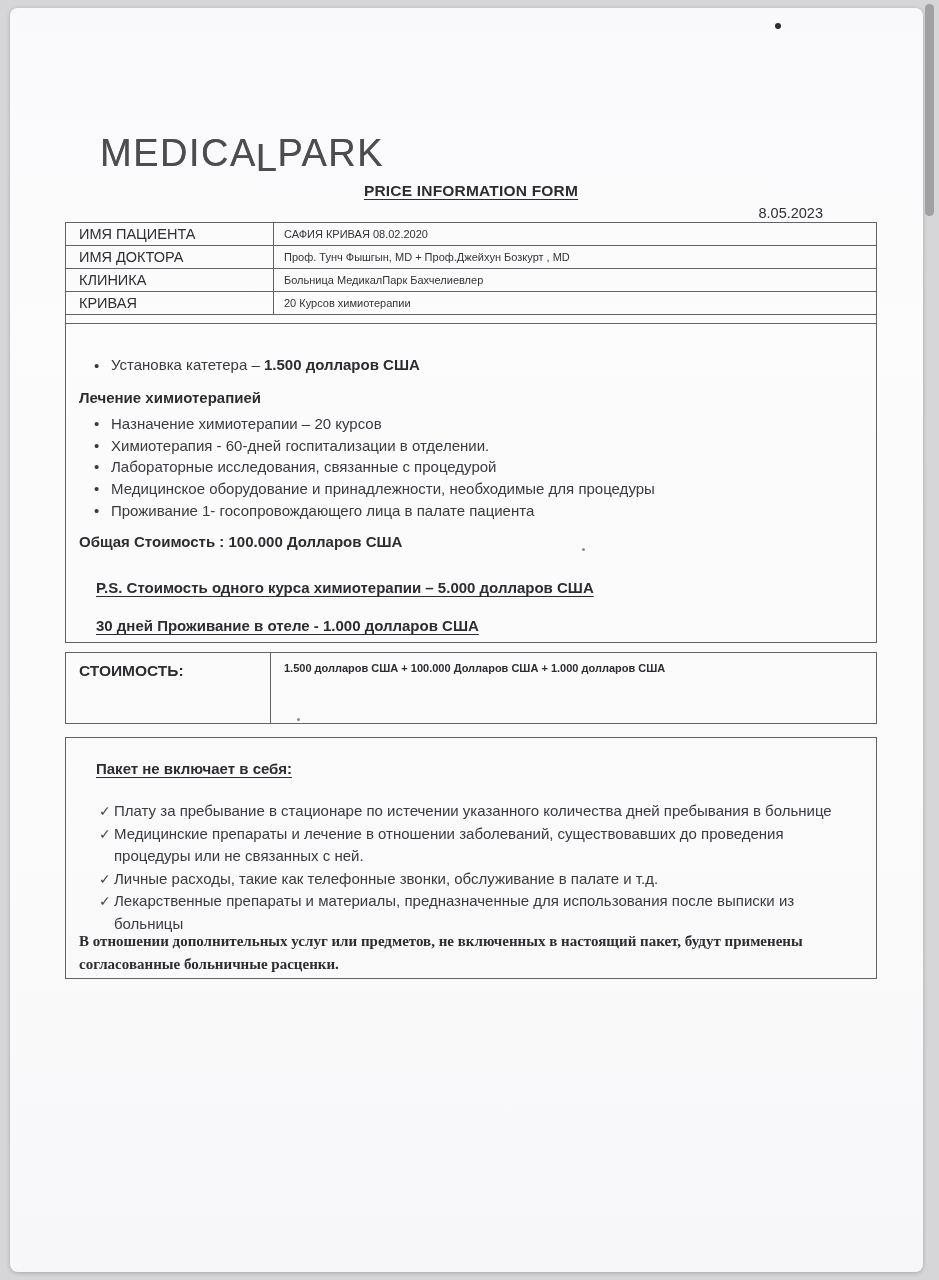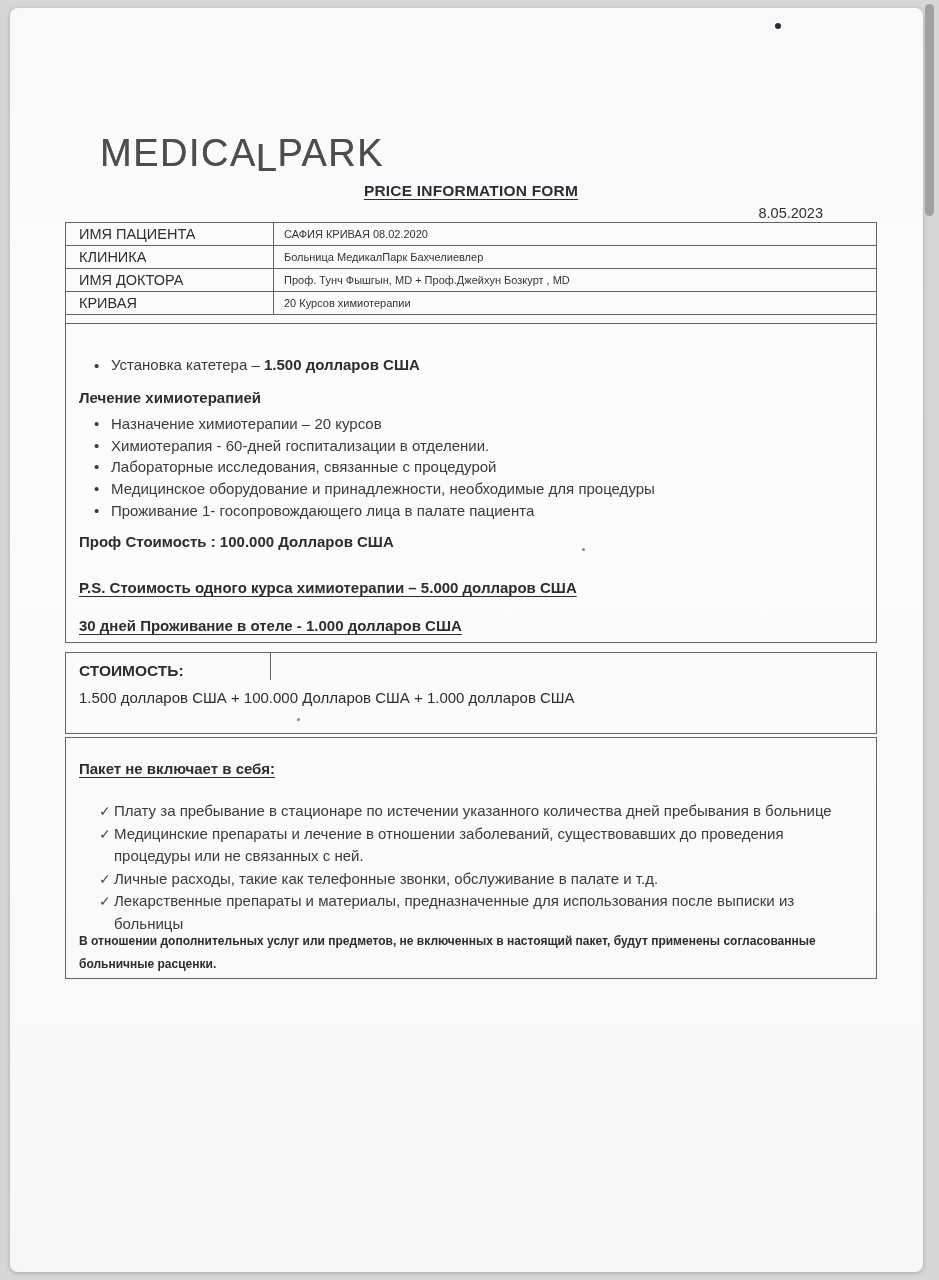--- a/index.html
+++ b/index.html
@@ -56,38 +56,38 @@
   }
   .info-value{flex:1;padding-left:10px;font-size:11px;color:#333338;white-space:nowrap;}
 
   
   .box{position:absolute;left:55px;width:812px;border:1px solid var(--border,#636366);box-sizing:border-box;}
   .main-box{top:315px;height:320px;}
   .excl-box{top:729px;height:242px;}
 
   .abs{position:absolute;}
   .b{font-weight:bold;color:#2c2c31;}
-  .u{text-decoration:underline;text-underline-offset:3px;}
+  .u{text-decoration:underline;text-underline-offset:3px;margin-left:17px;}
   .t15{font-size:15px;line-height:20px;}
 
   .li{display:flex;font-size:15px;line-height:21.7px;}
   .li .ico{width:17px;flex:none;color:#3a3a40;}
   .chk{display:flex;font-size:15px;line-height:22.5px;}
   .chk .ico{width:15px;flex:none;color:#45454a;font-size:14px;}
 
   
   .cost-table{
-    position:absolute;left:55px;top:644px;width:812px;height:82px;
-    border:1px solid var(--border,#636366);box-sizing:border-box;display:flex;flex-direction:column;
+    position:absolute;left:55px;top:644px;width:812px;height:72px;
+    border:1px solid var(--border,#636366);box-sizing:border-box;display:flex;
   }
   .cost-label{
     width:205px;flex:none;box-sizing:border-box;border-right:1px solid var(--border,#636366);
     padding:9px 0 0 13px;font-weight:bold;font-size:15.5px;color:#2c2c31;
   }
-  .cost-value{flex:1;padding:9px 0 0 13px;font-weight:normal;font-size:15px;color:#2c2c31;}
+  .cost-value{flex:1;padding:9px 0 0 13px;font-weight:bold;font-size:11px;color:#2c2c31;}
 </style>
 </head>
 <body>
 
 <div class="canvas">
   <div class="paper">
 
     <div class="logo">
       <span>MEDICA</span><span class="drop">L</span><span>PARK</span>
     </div>
@@ -96,26 +96,26 @@
       <span>PRICE INFORMATION FORM</span>
     </div>
     <div class="date">8.05.2023</div>
 
     <div class="info-table">
       <div class="info-row">
         <div class="info-label">ИМЯ ПАЦИЕНТА</div>
         <div class="info-value">САФИЯ КРИВАЯ  08.02.2020</div>
       </div>
       <div class="info-row">
+        <div class="info-label">ИМЯ ДОКТОРА</div>
+        <div class="info-value">Проф. Тунч Фышгын, MD + Проф.Джейхун Бозкурт , MD</div>
+      </div>
+      <div class="info-row">
         <div class="info-label">КЛИНИКА</div>
         <div class="info-value">Больница МедикалПарк Бахчелиевлер</div>
-      </div>
-      <div class="info-row">
-        <div class="info-label">ИМЯ ДОКТОРА</div>
-        <div class="info-value">Проф. Тунч Фышгын, MD + Проф.Джейхун Бозкурт , MD</div>
       </div>
       <div class="info-row">
         <div class="info-label">КРИВАЯ</div>
         <div class="info-value">20 Курсов химиотерапии</div>
       </div>
       <div class="info-row empty"></div>
     </div>
 
     <div class="box main-box">
       <div class="abs li" style="left:28px;top:31px;">
@@ -141,21 +141,21 @@
         <div class="li">
           <span class="ico">•</span>
           <span>Медицинское оборудование и принадлежности, необходимые для процедуры</span>
         </div>
         <div class="li">
           <span class="ico">•</span>
           <span>Проживание  1- госопровождающего лица в палате пациента</span>
         </div>
       </div>
 
-      <div class="abs b t15" style="left:13px;top:208px;">Проф Стоимость : 100.000 Долларов США</div>
+      <div class="abs b t15" style="left:13px;top:208px;">Общая Стоимость : 100.000 Долларов США</div>
       <div class="abs b u t15" style="left:13px;top:254px;">P.S. Стоимость одного курса химиотерапии – 5.000 долларов США</div>
       <div class="abs b u t15" style="left:13px;top:292px;text-decoration:underline;">30 дней Проживание в отеле  - 1.000 долларов США</div>
     </div>
 
     <div class="cost-table">
       <div class="cost-label">СТОИМОСТЬ:</div>
       <div class="cost-value">1.500 долларов США + 100.000 Долларов США + 1.000 долларов США</div>
     </div>
 
     <div class="box excl-box">
@@ -173,21 +173,21 @@
         <div class="chk">
           <span class="ico">✓</span>
           <span>Личные расходы, такие как телефонные звонки, обслуживание в палате и т.д.</span>
         </div>
         <div class="chk">
           <span class="ico">✓</span>
           <span>Лекарственные препараты и материалы, предназначенные для использования после выписки из больницы</span>
         </div>
       </div>
 
-      <div class="abs b" style="left:13px;top:192px;width:790px;font-size:12px;line-height:23px;">В отношении дополнительных услуг или предметов, не включенных в настоящий пакет, будут применены согласованные больничные расценки.</div>
+      <div class="abs b" style="left:13px;top:192px;width:790px;font-size:15px;line-height:23px;font-family:Liberation Serif, serif;">В отношении дополнительных услуг или предметов, не включенных в настоящий пакет, будут применены согласованные больничные расценки.</div>
     </div>
 
     <div class="ink-dot" style="left:765px;top:15px;width:6px;height:6px;"></div>
     <div class="speck" style="left:572px;top:540px;width:3px;height:3px;"></div>
     <div class="speck" style="left:287px;top:710px;width:3px;height:3px;"></div>
   </div>
 
   <div class="scrollbar"></div>
 </div>
 

